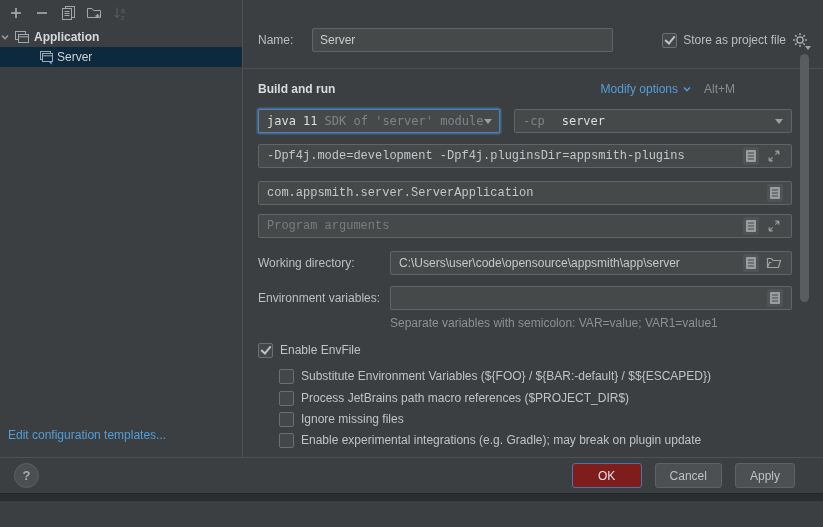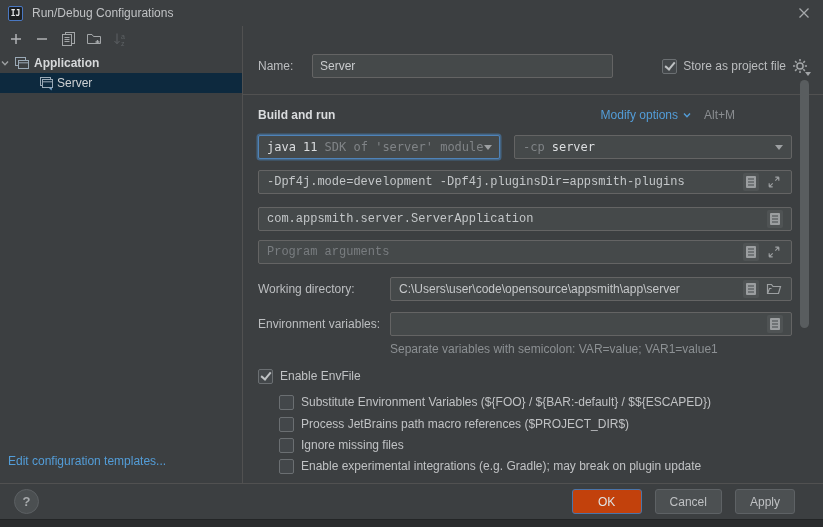--- a/index.html
+++ b/index.html
@@ -53,21 +53,21 @@
   .combo {
     height:24px; background:#45494a; border:1px solid #646464; border-radius:2px;
     display:flex; align-items:center; padding:0 8px; font-family:"DejaVu Sans Mono", monospace;
     font-size:12px; overflow:hidden; white-space:nowrap;
   }
   .combo.focused { border-color:#4f83b8; box-shadow:0 0 0 1.5px rgba(74,126,178,.6); }
   .combo-jdk { width:242px; }
   .combo-cp { flex:1; }
   .combo .val { color:#dcdee0; }
   .combo .dim { color:#808487; margin-left:7px; }
-  .combo .dim-pre { color:#808487; margin-right:7px; }
+  .combo .dim-pre { color:#808487; margin-right:17px; }
   .combo-arrow { margin-left:auto; width:0; height:0; border-left:4px solid transparent; border-right:4px solid transparent; border-top:5px solid #9da0a2; flex:none; }
   .field {
     position:relative; height:24px; background:#45494a; border:1px solid #646464; border-radius:2px;
     display:flex; align-items:center; padding:0 8px;
   }
   .field.mono { font-family:Liberation Mono, monospace; font-size:12px; color:#c4c7c9; }
   .field .ph { color:#797d80; }
   .field-icons { margin-left:auto; display:flex; align-items:center; gap:6px; }
   .icon-box { width:16px; height:18px; display:flex; align-items:center; justify-content:center; background:rgba(255,255,255,.06); border-radius:2px; }
   .icon-plain { width:18px; height:18px; display:flex; align-items:center; justify-content:center; }
@@ -92,40 +92,31 @@
   .footer { height:36px; border-top:1px solid #515151; display:flex; align-items:center; padding:0 28px 0 14px; }
   .help-circle {
     width:25px; height:25px; border-radius:50%; background:#4b4f51; border:1px solid #5c6063;
     color:#a8abad; display:flex; align-items:center; justify-content:center; font-weight:bold; font-size:13px;
   }
   .btn-group { margin-left:auto; display:flex; gap:13px; }
   .btn {
     min-width:58px; height:25px; background:#4c5052; border:1px solid #5e6265; border-radius:3px;
     color:#bfc1c3; font-family:"Liberation Sans", sans-serif; font-size:12px; padding:0 14px; cursor:default;
   }
-  .btn.primary { background:#c2410c; border-color:#4a74a9; color:#dfe2e4; min-width:70px;margin-left:45px; }
+  .btn.primary { background:#7f1d1d; border-color:#4a74a9; color:#dfe2e4; min-width:70px;margin-left:45px; }
   .bottom-strip { height:8px; background:#2a2c2e; border-top:1px solid #232526; }
   .gear-wrap { position:relative; width:17px; height:17px; display:flex; }
   .gear-caret { position:absolute; right:-2px; bottom:-1px; width:0; height:0; border-left:3px solid transparent; border-right:3px solid transparent; border-top:4px solid #a2a5a7; }
   svg { display:block; }
 </style>
 </head>
 <body>
 
 <div class="window">
 
-  <div class="titlebar">
-    <div class="ij-logo">IJ</div>
-    <div class="title-text">Run/Debug Configurations</div>
-    <div class="close-btn">
-      <svg width="12" height="12" viewBox="0 0 12 12">
-          <path d="M1.5 1.5l9 9M10.5 1.5l-9 9" stroke="#a6a9ab" stroke-width="1.3"></path>
-        </svg>
-    </div>
-  </div>
 
   <div class="body">
 
     <div class="sidebar">
       <div class="toolbar">
         <div class="tb-btn">
           <svg width="14" height="14" viewBox="0 0 14 14">
               <path d="M7 2v10M2 7h10" stroke="#b0b3b5" stroke-width="1.5"></path>
             </svg>
         </div>

